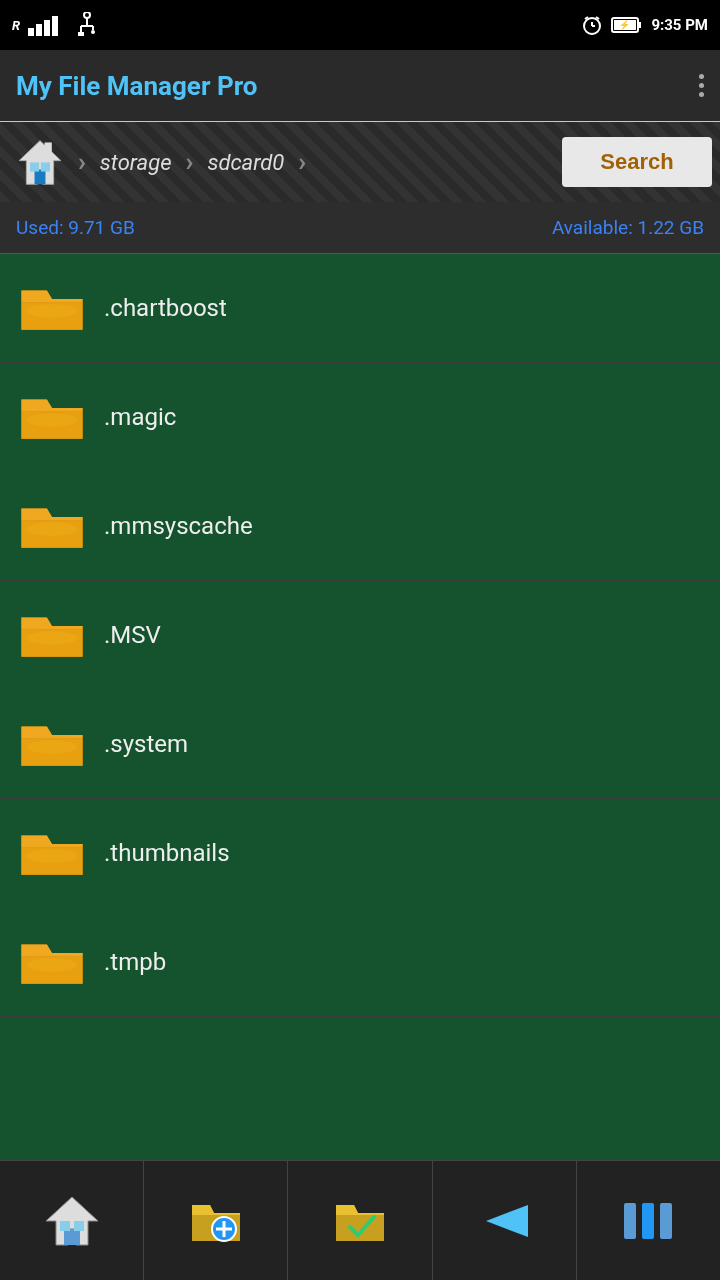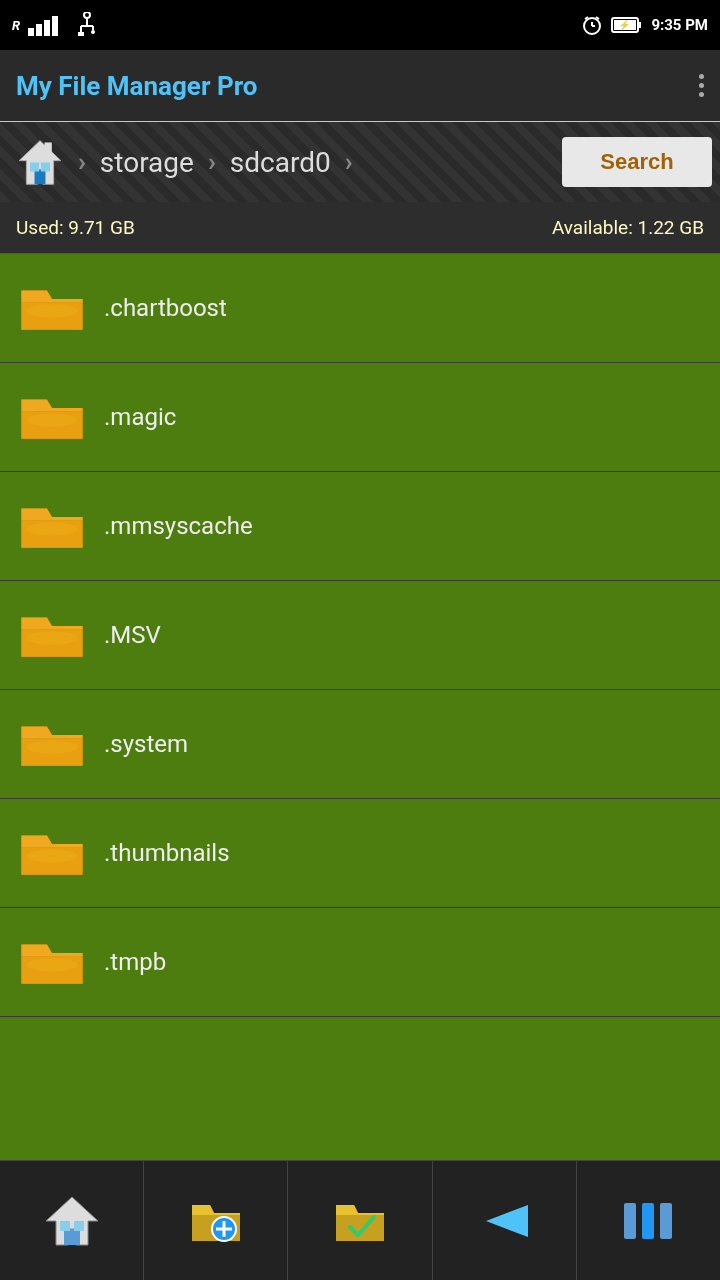--- a/index.html
+++ b/index.html
@@ -86,23 +86,24 @@
       cursor: pointer;
     }
     .home-icon-svg { width: 50px; height: 50px; }
     .breadcrumb-separator {
       color: #888;
       font-size: 26px;
       font-weight: bold;
       margin: 0 2px;
     }
     .breadcrumb-item {
-      font-size: 28px;
+      font-size: 22px;
       color: #ddd;
       padding: 4px 8px;
+      font-style: italic;
     }
     .search-button {
       margin-left: auto;
       background: #e8e8e8;
       border: none;
       border-radius: 4px;
       padding: 12px 24px;
       font-size: 22px;
       color: #a16207;
       font-weight: bold;
@@ -115,26 +116,26 @@
       height: 52px;
       background: #2d2d2d;
       display: flex;
       align-items: center;
       justify-content: space-between;
       padding: 0 16px;
       border-bottom: 1px solid #555;
     }
     .storage-text {
       font-size: 19px;
-      color: #fef9c3;
+      color: #3b82f6;
     }
 
     
     #file-list {
-      background: #4d7c0f;
+      background: #14532d;
       flex: 1;
       overflow-y: auto;
       height: calc(1280px - 50px - 72px - 80px - 52px - 120px);
     }
     .file-item {
       display: flex;
       align-items: center;
       padding: 18px 16px;
       border-bottom: 1px solid #3a3a3a;
       cursor: pointer;

